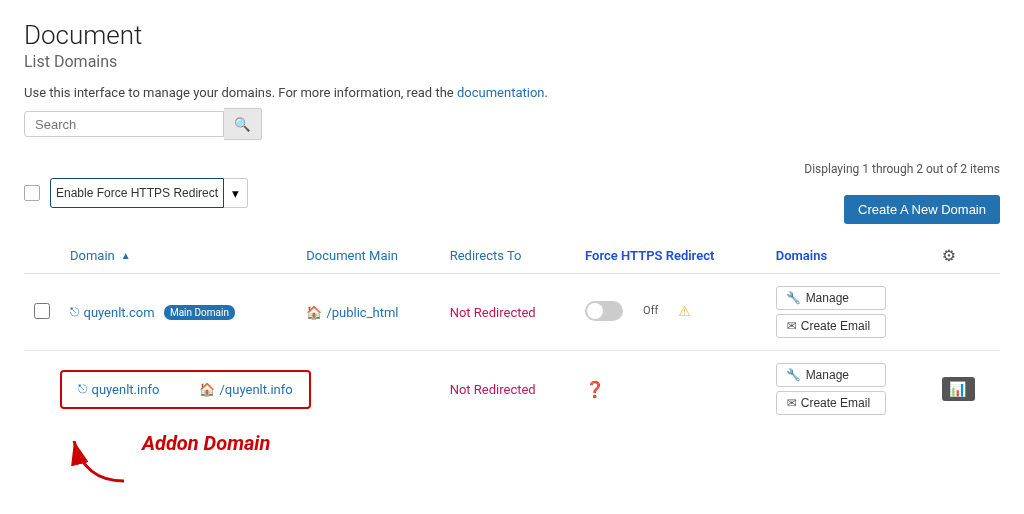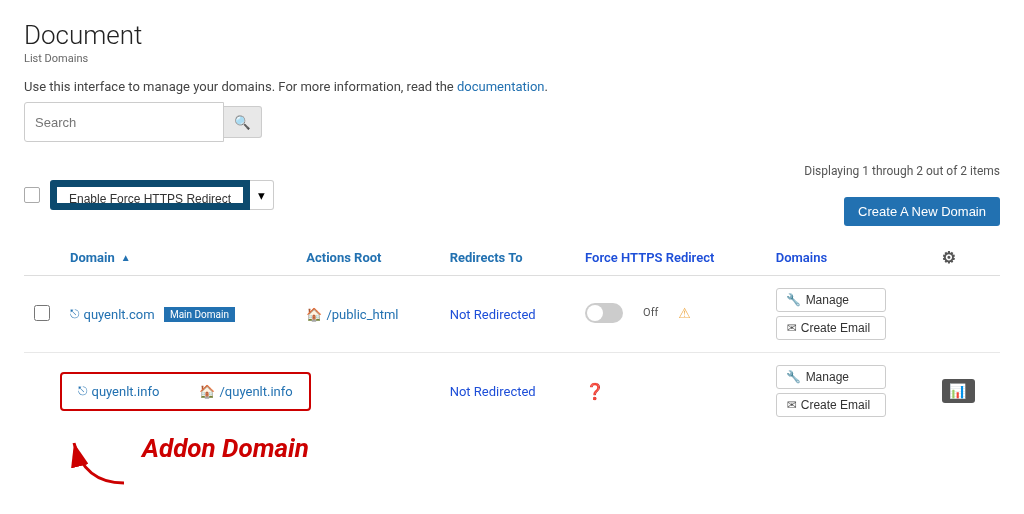--- a/index.html
+++ b/index.html
@@ -14,21 +14,21 @@
       min-height: 514px;
       padding: 20px 24px;
     }
     .page-title {
       font-size: 26px;
       font-weight: 300;
       color: #222;
       margin-bottom: 2px;
     }
     .breadcrumb {
-      font-size: 11px;
+      font-size: 16px;
       color: #666;
       margin-bottom: 14px;
     }
     .description {
       font-size: 13px;
       color: #444;
       margin-bottom: 8px;
     }
     .description a {
       color: #2271b1;
@@ -40,21 +40,21 @@
       align-items: center;
       margin-bottom: 14px;
     }
     .search-input {
       border: 1px solid #ccc;
       border-radius: 3px 0 0 3px;
       padding: 6px 10px;
       font-size: 13px;
       width: 200px;
       outline: none;
-      height: 40px;
+      height: 26px;
     }
     .search-btn {
       background: #e8e8e8;
       border: 1px solid #ccc;
       border-left: none;
       border-radius: 0 3px 3px 0;
       padding: 6px 10px;
       cursor: pointer;
       height: 32px;
       display: flex;
@@ -84,23 +84,23 @@
       cursor: pointer;
       display: inline-flex;
       align-items: center;
       justify-content: center;
     }
     .btn-group {
       display: flex;
     }
     .btn-https {
       background: #fff;
-      border: 7px solid #0c4a6e;
+      border: 1px solid #0c4a6e;
       border-radius: 3px 0 0 3px;
-      padding: 5px 12px;
+      padding: 5px 5px;
       font-size: 12px;
       cursor: pointer;
       color: #333;
       height: 30px;
     }
     .btn-dropdown {
       background: #fff;
       border: 1px solid #ccc;
       border-left: none;
       border-radius: 0 3px 3px 0;
@@ -136,21 +136,21 @@
       width: 100%;
       border-collapse: collapse;
       margin-top: 6px;
     }
     .domain-table thead tr {
       border-bottom: 1px solid #ddd;
     }
     .domain-table th {
       text-align: left;
       padding: 8px 10px;
-      font-weight: 700;
+      font-weight: 400;
       font-size: 13px;
       color: #2271b1;
     }
     .domain-table th.no-link {
       color: #1d4ed8;
       font-weight: 600;
     }
     .domain-table th .sort-icon {
       font-size: 10px;
       margin-left: 2px;
@@ -173,33 +173,33 @@
       display: inline-flex;
       align-items: center;
       gap: 4px;
     }
 
     .badge-main {
       background: #2271b1;
       color: #fff;
       font-size: 10px;
       padding: 2px 6px;
-      border-radius: 0;
+      border-radius: 7px;
       margin-left: 6px;
     }
 
     .doc-root {
       color: #2271b1;
       display: inline-flex;
       align-items: center;
       gap: 4px;
     }
 
     .not-redirected {
-      color: #1d4ed8;
+      color: #be185d;
       font-size: 13px;
     }
 
     .toggle-off {
       display: inline-flex;
       align-items: center;
       gap: 20px;
     }
     .toggle-track {
       width: 38px;
@@ -284,21 +284,21 @@
     .addon-annotation {
       display: flex;
       align-items: flex-start;
       margin-top: 4px;
       padding-left: 30px;
     }
     .arrow-svg {
       margin-right: 8px;
     }
     .addon-text {
-      font-size: 26px;
+      font-size: 20px;
       font-weight: bold;
       color: #cc0000;
       font-style: italic;
       text-align: center;
     }
   </style>
 </head>
 <body>
 
 <div class="page-wrapper">
@@ -337,21 +337,21 @@
     <thead>
       <tr>
         <th style="width:30px;"></th>
         <th>
           <span class="domain-link">
             <span>Domain</span>
             <span class="sort-icon">▲</span>
           </span>
         </th>
         <th>
-          <span class="domain-link">Actions Root</span>
+          <span class="domain-link">Document Main</span>
         </th>
         <th>
           <span class="domain-link">Redirects To</span>
         </th>
         <th class="no-link">Force HTTPS Redirect</th>
         <th class="no-link">Domains</th>
         <th class="gear-cell">
           <span class="gear-settings">⚙</span>
         </th>
       </tr>

